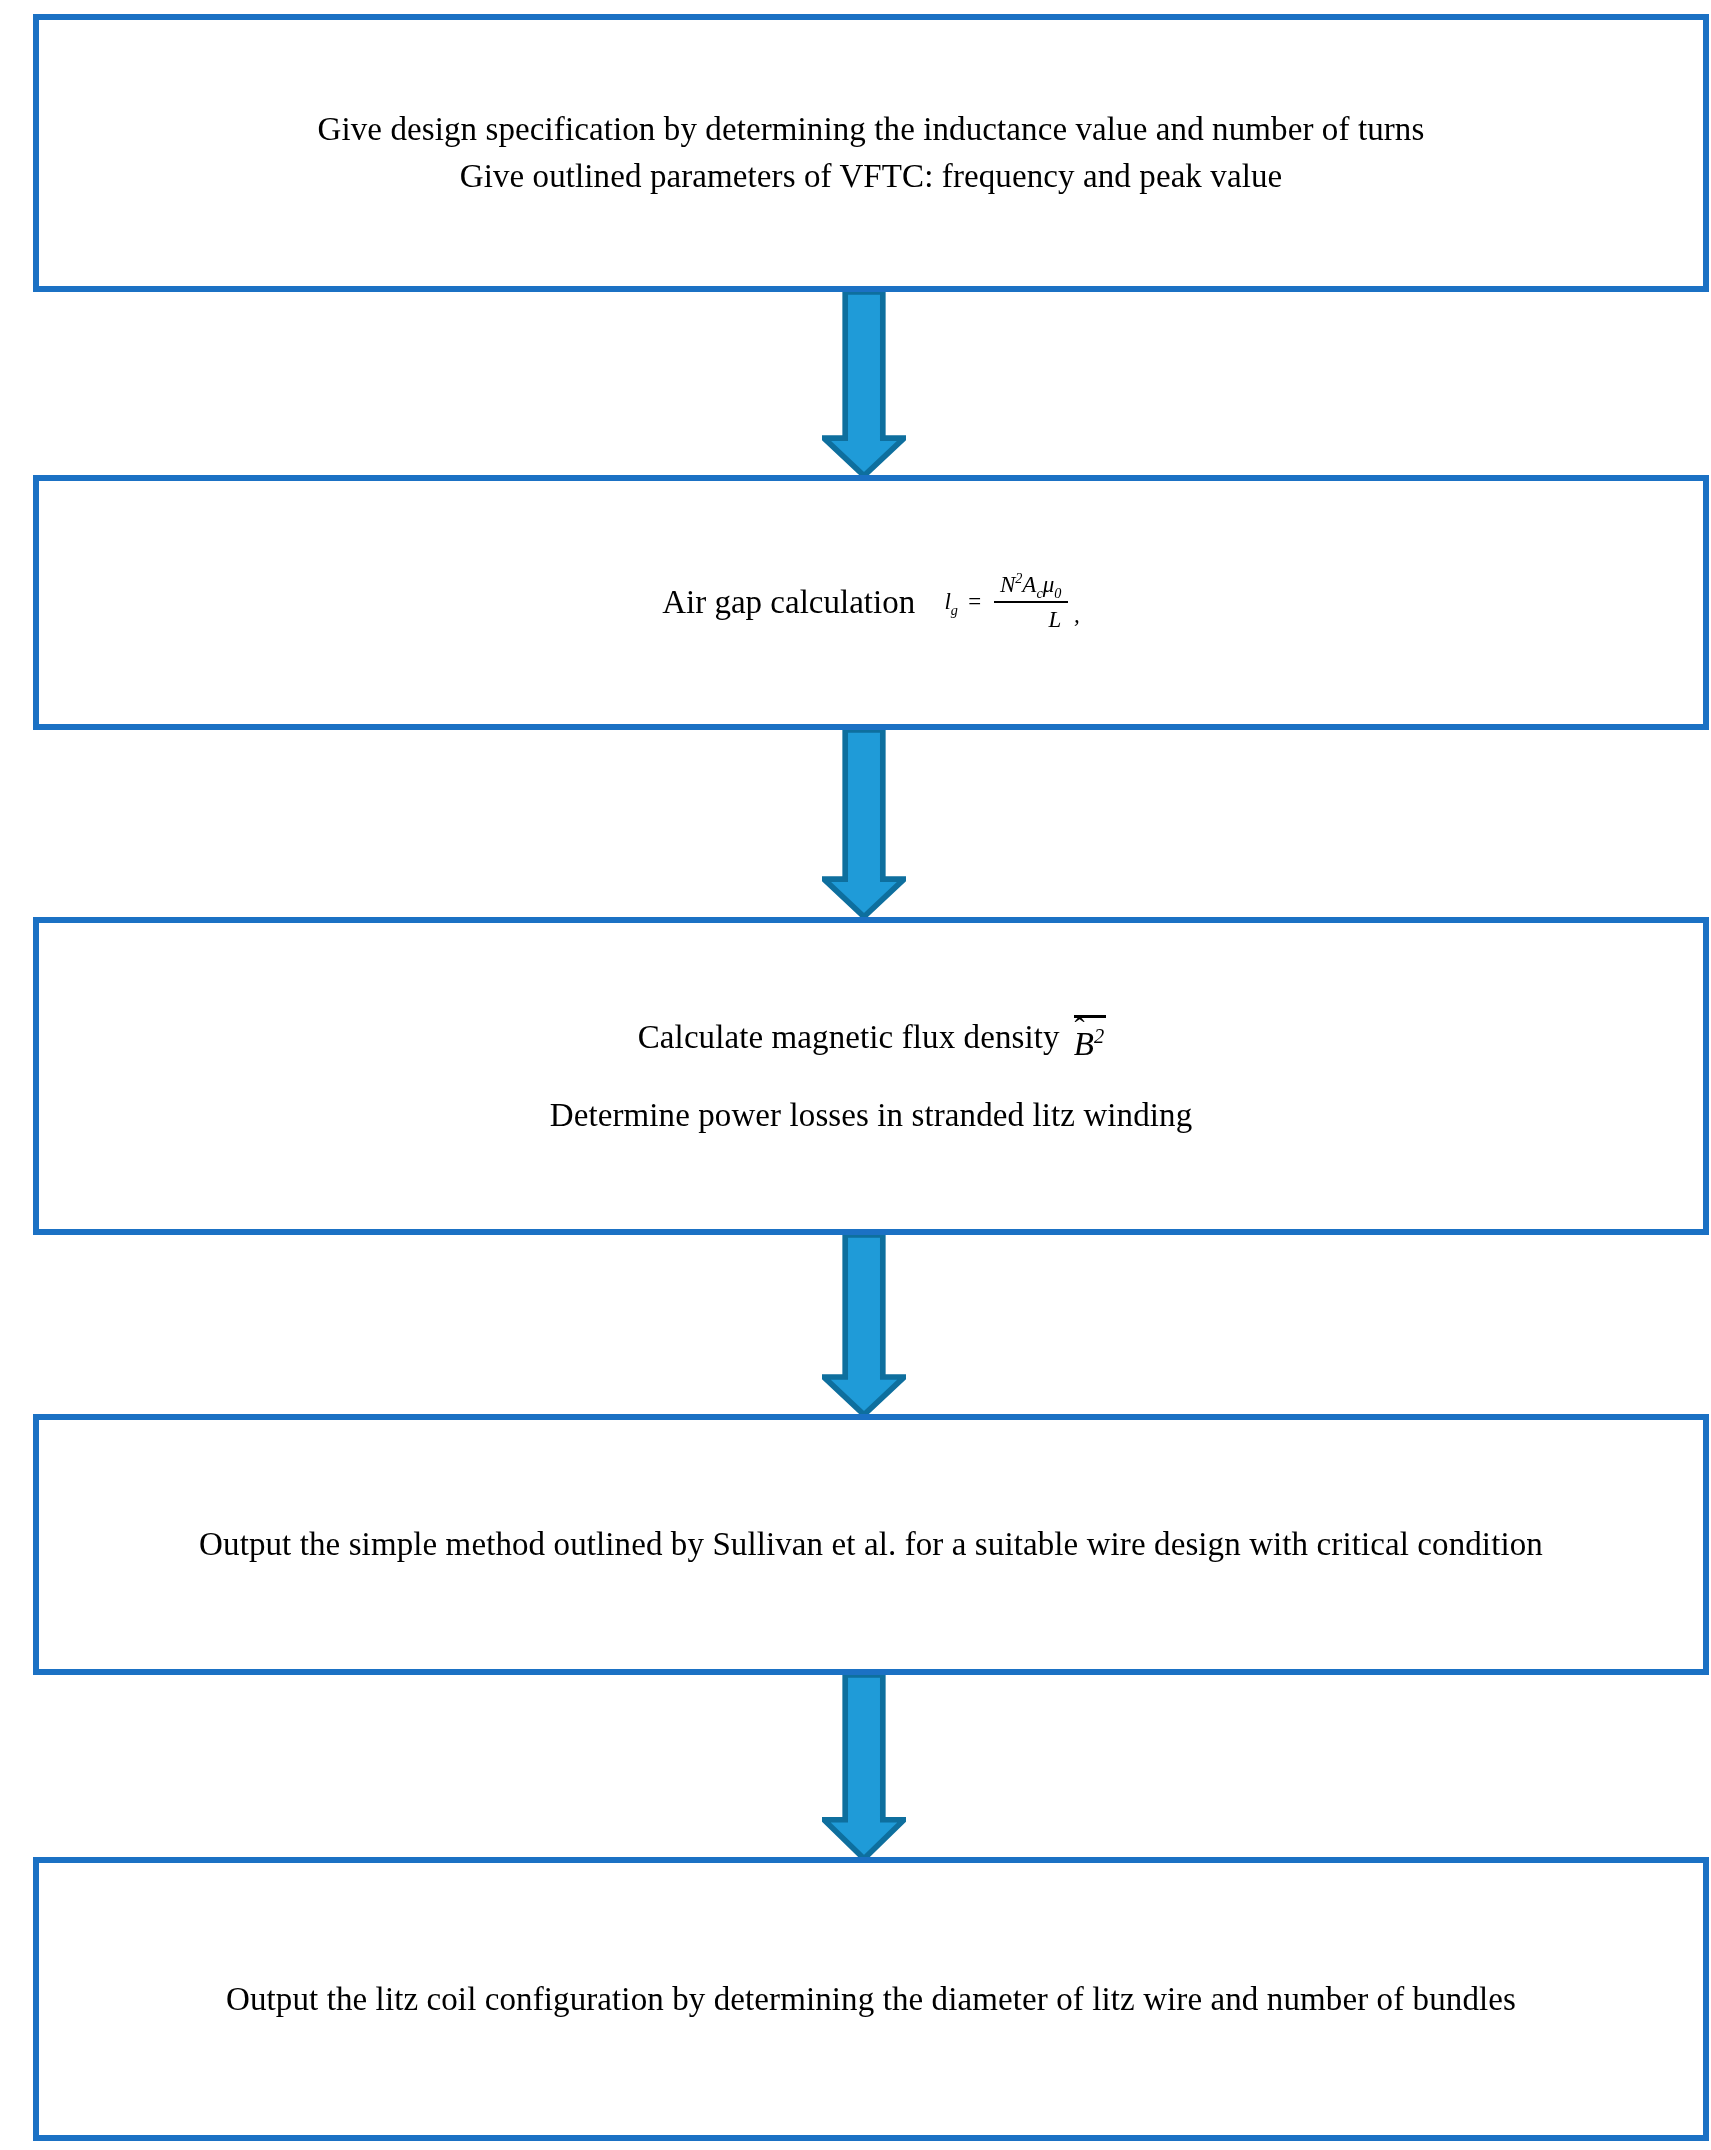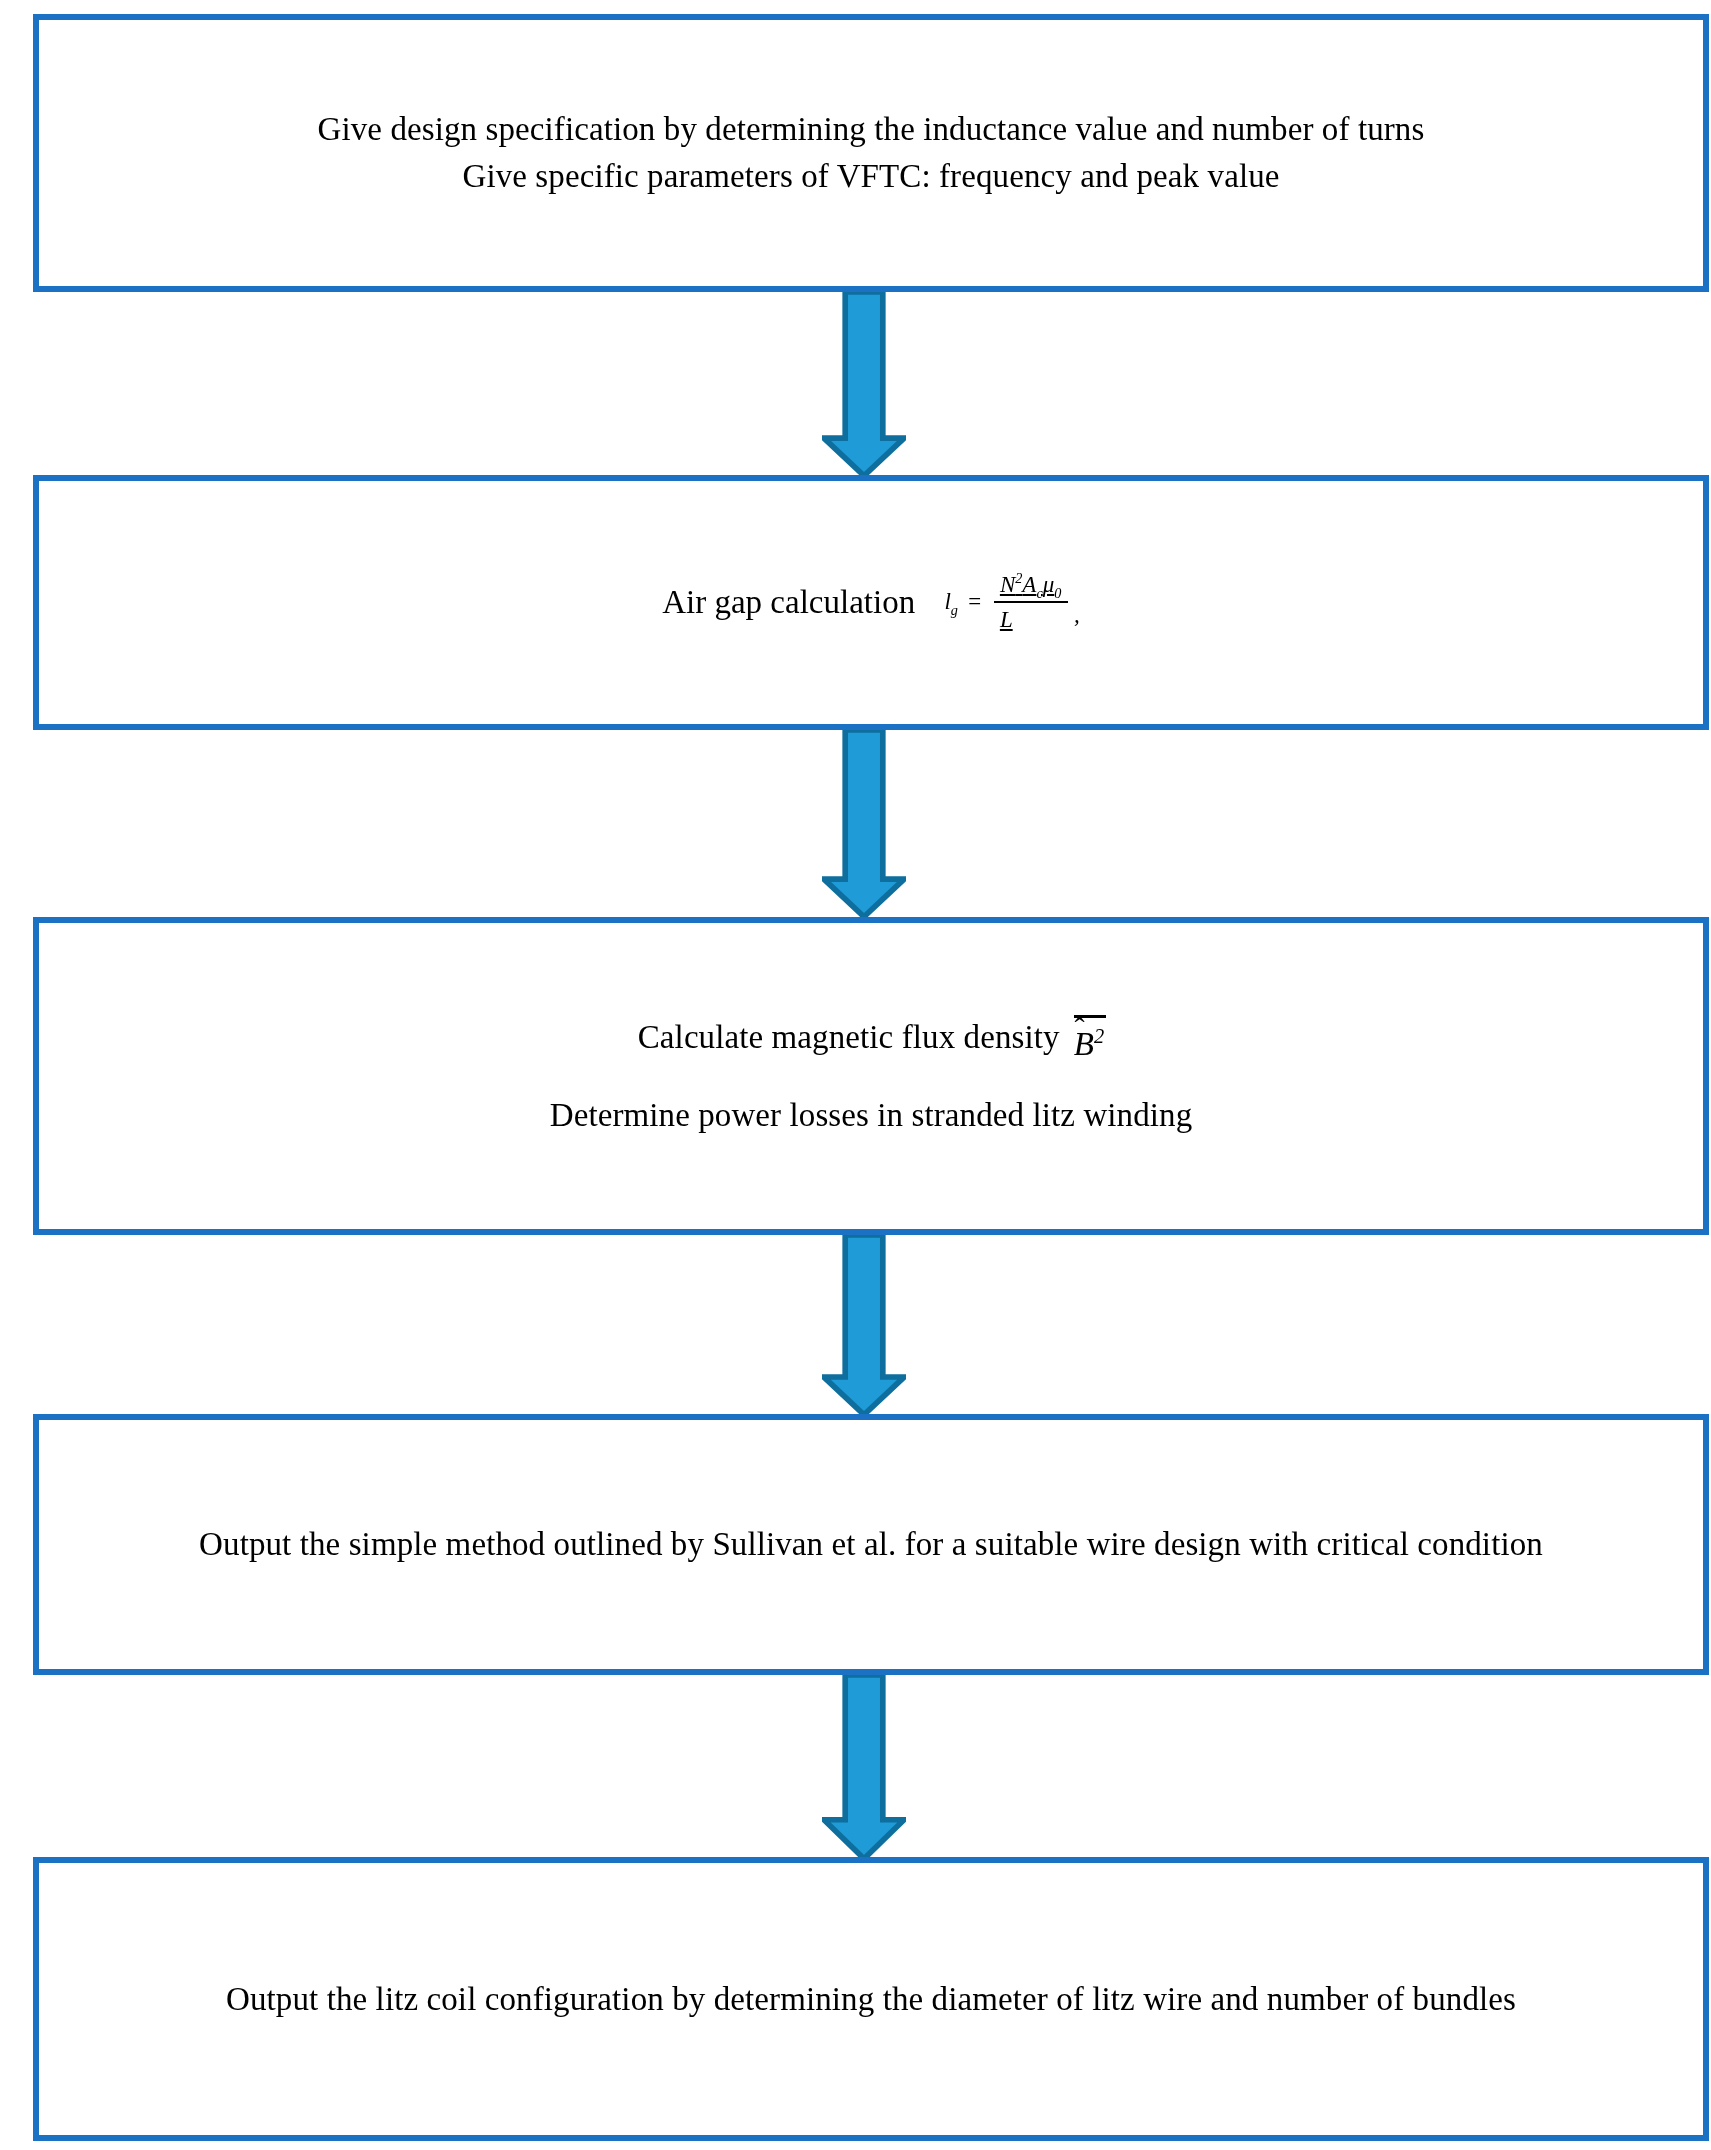--- a/index.html
+++ b/index.html
@@ -85,24 +85,23 @@
   .math sub {
     font-size: 0.62em;
     font-style: italic;
     vertical-align: sub;
     line-height: 0;
   }
 
   .frac {
     display: inline-block;
     vertical-align: middle;
-    text-align: left;
+    text-align: right;
     position: relative;
     margin: 0 2.5px;
-    text-decoration: underline;
   }
   .frac .num {
     display: block;
     padding: 0 6.3px 2.5px 6.3px;
     border-bottom: 2.5px solid #000;
     white-space: nowrap;
   }
   .frac .den {
     display: block;
     padding: 3.8px 6.3px 0 6.3px;
@@ -160,21 +159,21 @@
     font-size: 0.92em;
   }
 </style>
 </head>
 <body>
 
 <div id="flowchart">
 
   <div class="node" id="node-1">
     <span class="node-line">Give design specification by determining the inductance value and number of turns</span>
-    <span class="node-line">Give specific parameters of VFTC: frequency and peak value</span>
+    <span class="node-line">Give outlined parameters of VFTC: frequency and peak value</span>
   </div>
 
   <div class="arrow" id="arrow-1">
     <svg viewBox="0 0 134 295" preserveAspectRatio="none" xmlns="http://www.w3.org/2000/svg">
       <polygon points="37,0 97,0 97,233 131,233 67,293 3,233 37,233" fill="#1F9BD8" stroke="#0E6F9E" stroke-width="9" stroke-linejoin="miter"></polygon>
     </svg>
   </div>
 
   <div class="node" id="node-2">
     <div class="formula-row">

